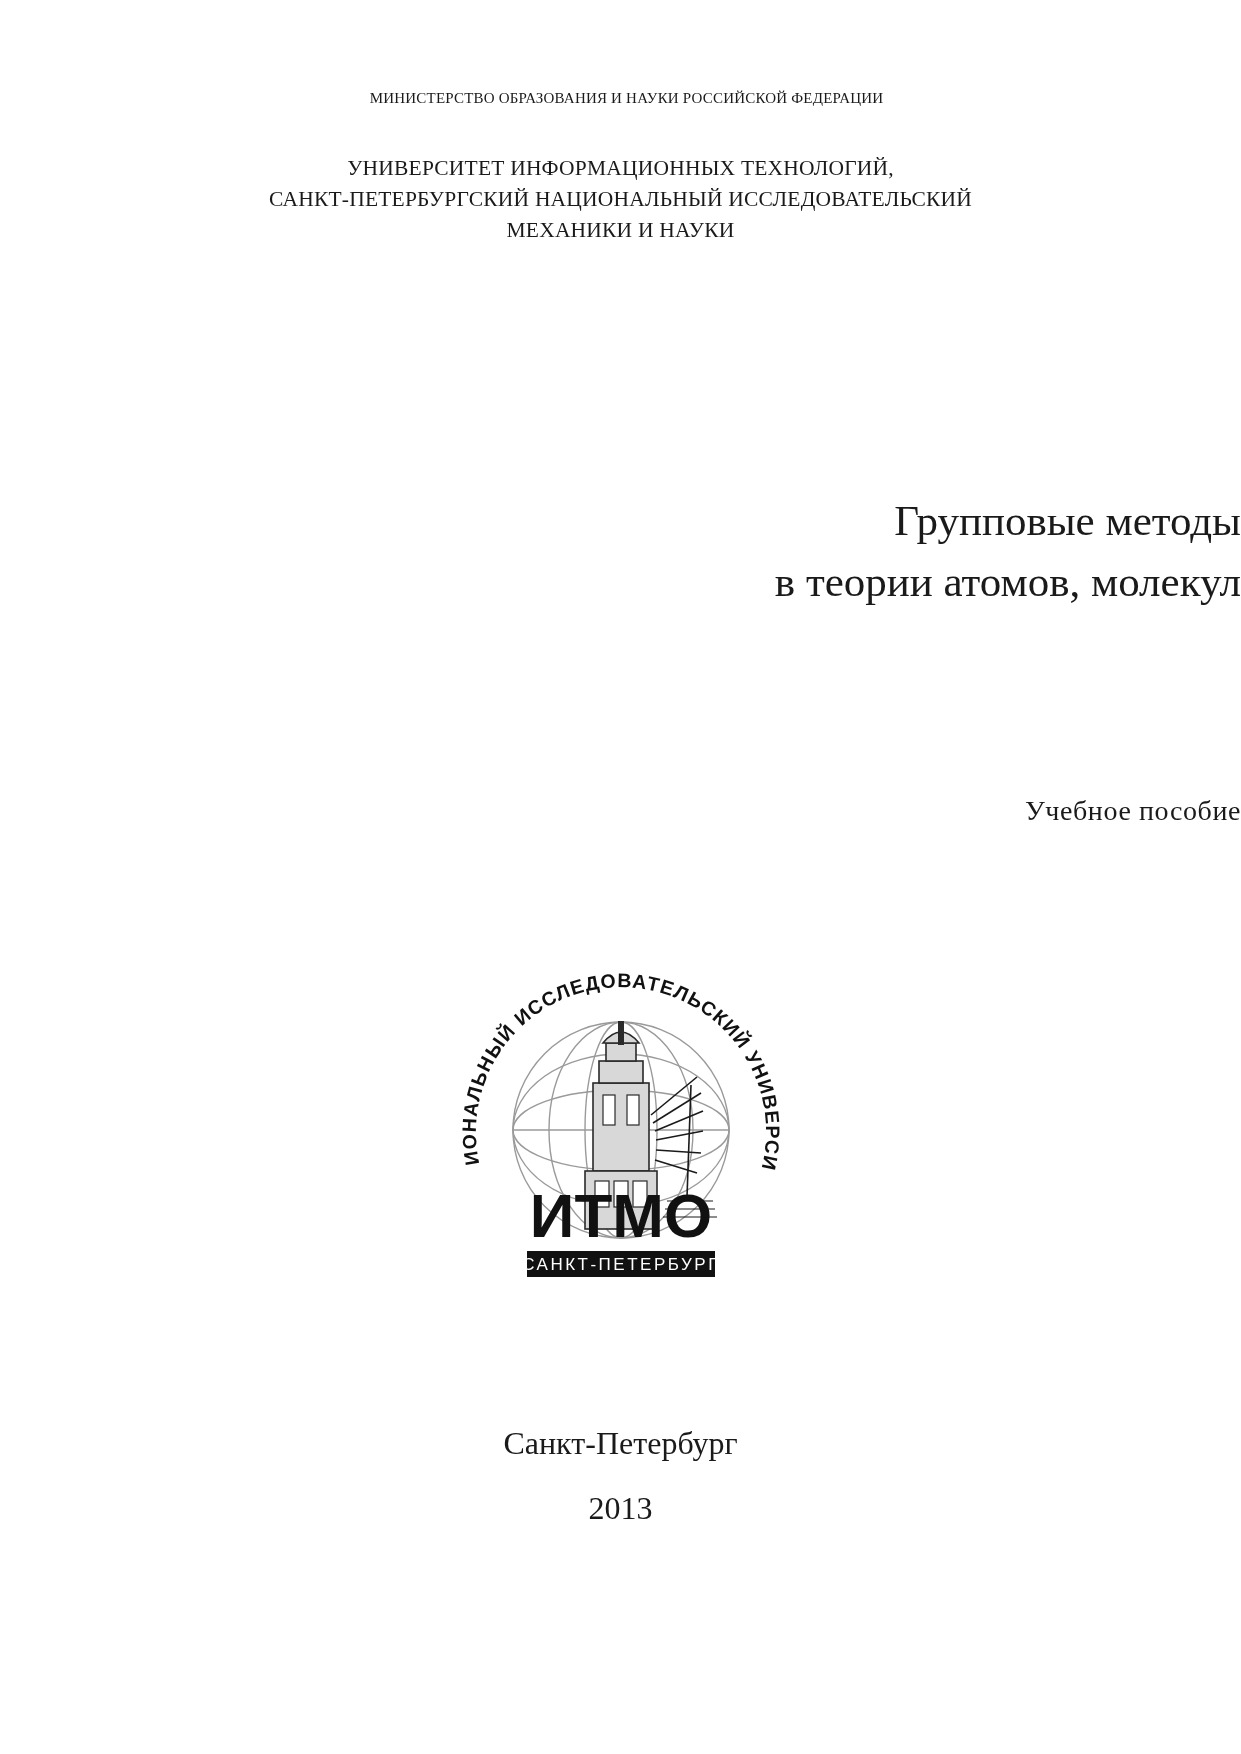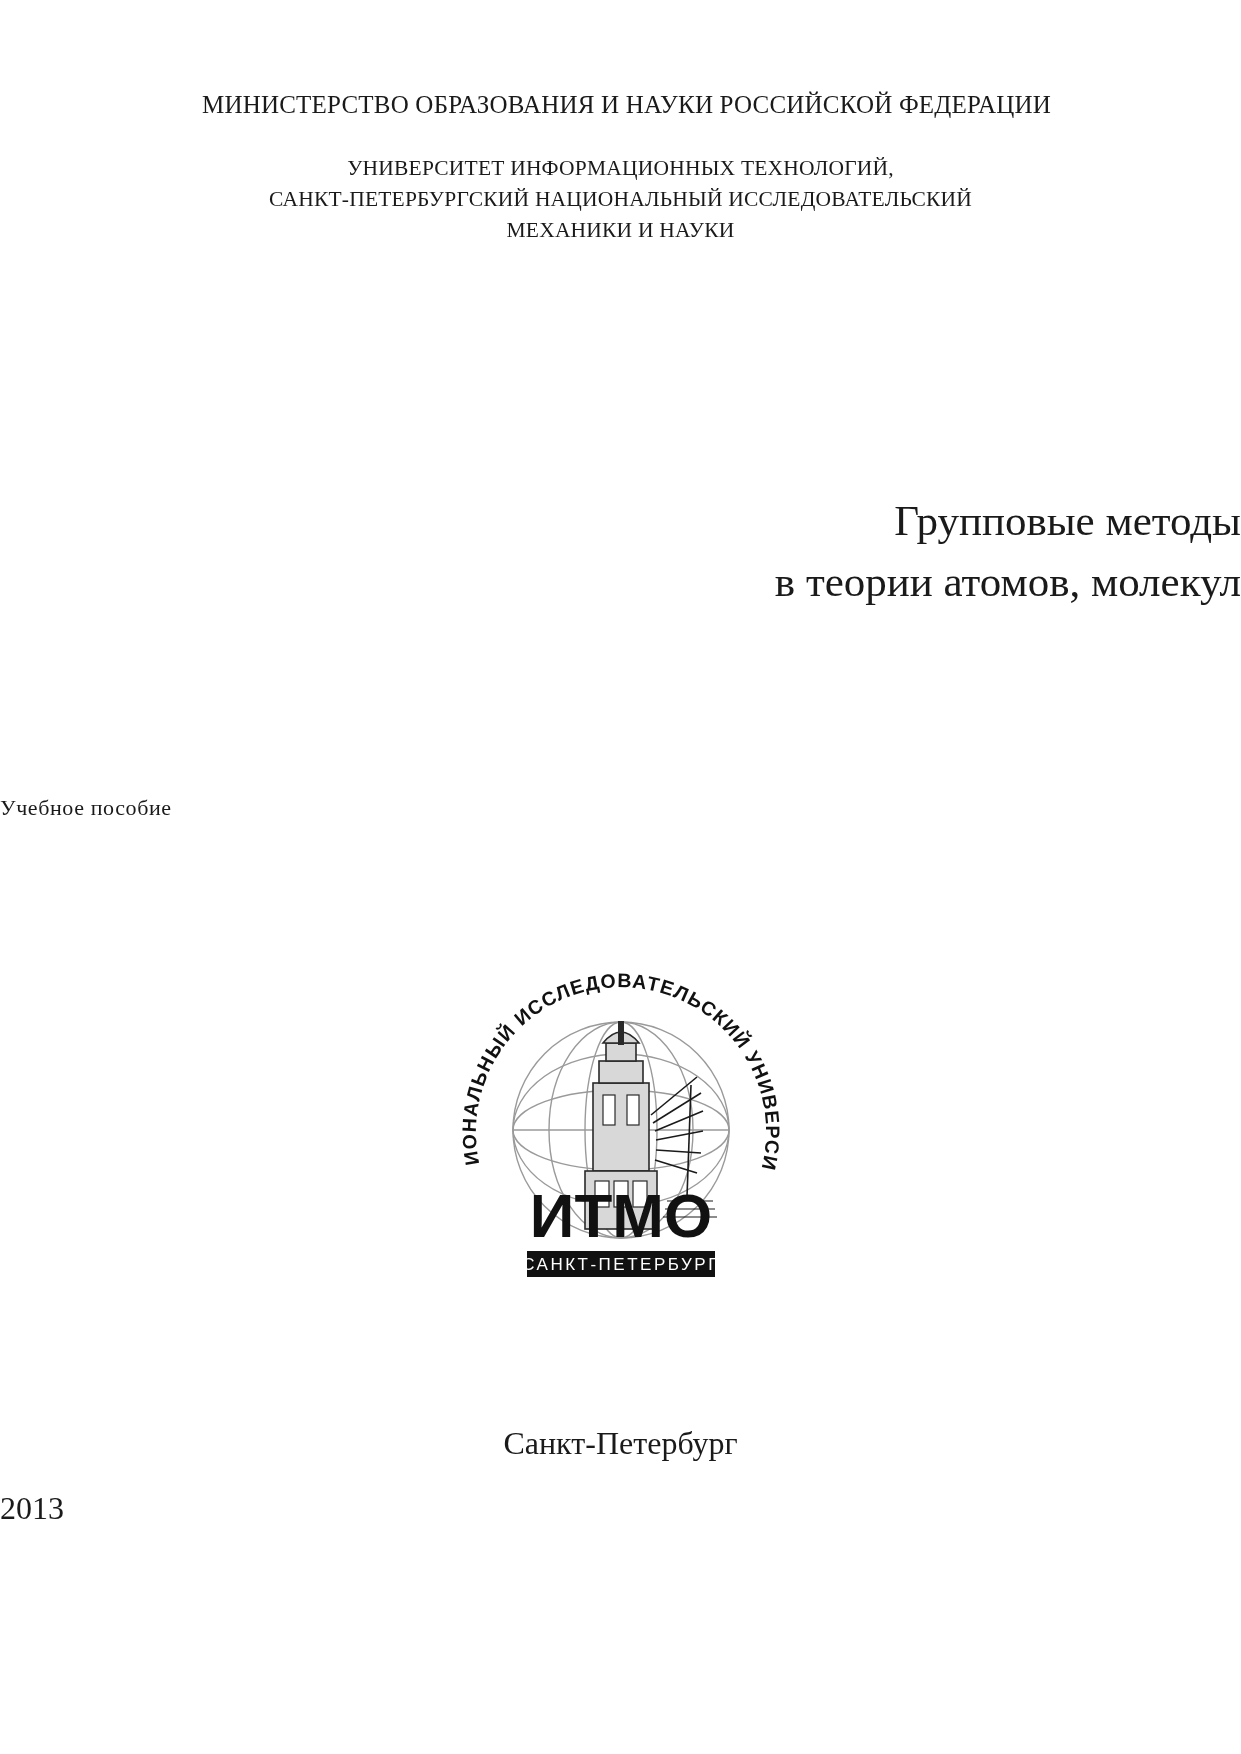--- a/index.html
+++ b/index.html
@@ -19,21 +19,21 @@
   }
 
   .ministry-block {
     position: absolute;
     top: 88px;
     left: 0;
     width: 100%;
     text-align: center;
   }
   .ministry-line {
-    font-size: 25px;
+    font-size: 15px;
     letter-spacing: 0.2px;
     line-height: 1.35;
     white-space: nowrap;
     margin-left: 12px;
   }
 
   .university-block {
     position: absolute;
     top: 153px;
     left: 0;
@@ -66,22 +66,22 @@
   .title-line {
     font-size: 43px;
     line-height: 1.42;
   }
 
   .subtitle {
     position: absolute;
     top: 795px;
     left: 0;
     width: 100%;
-    text-align: left;
-    font-size: 22px;
+    text-align: right;
+    font-size: 28px;
     letter-spacing: 0.6px;
   }
 
   .logo-wrap {
     position: absolute;
     top: 965px;
     left: 50%;
     transform: translateX(-50%);
     width: 340px;
     height: 340px;
@@ -98,20 +98,21 @@
     left: 0;
     width: 100%;
     text-align: center;
     font-size: 32px;
   }
   .year {
     position: absolute;
     top: 1490px;
     left: 0;
     width: 100%;
+    text-align: center;
     font-size: 32px;
   }
 </style>
 </head>
 <body>
 
 <div class="page">
 
   <div class="ministry-block">
     <div class="ministry-line">МИНИСТЕРСТВО ОБРАЗОВАНИЯ И НАУКИ РОССИЙСКОЙ ФЕДЕРАЦИИ</div>

